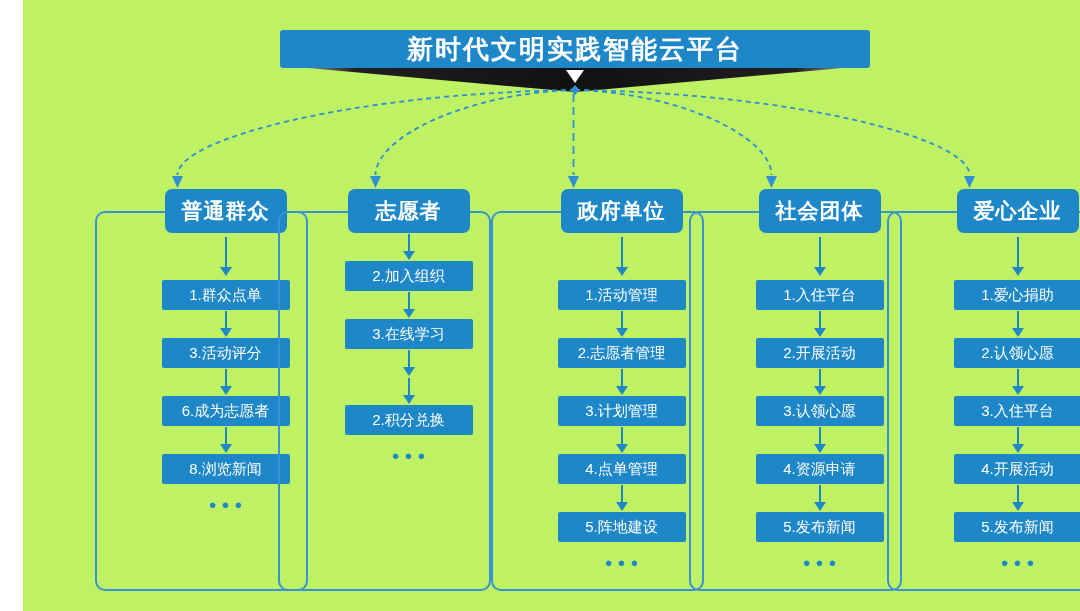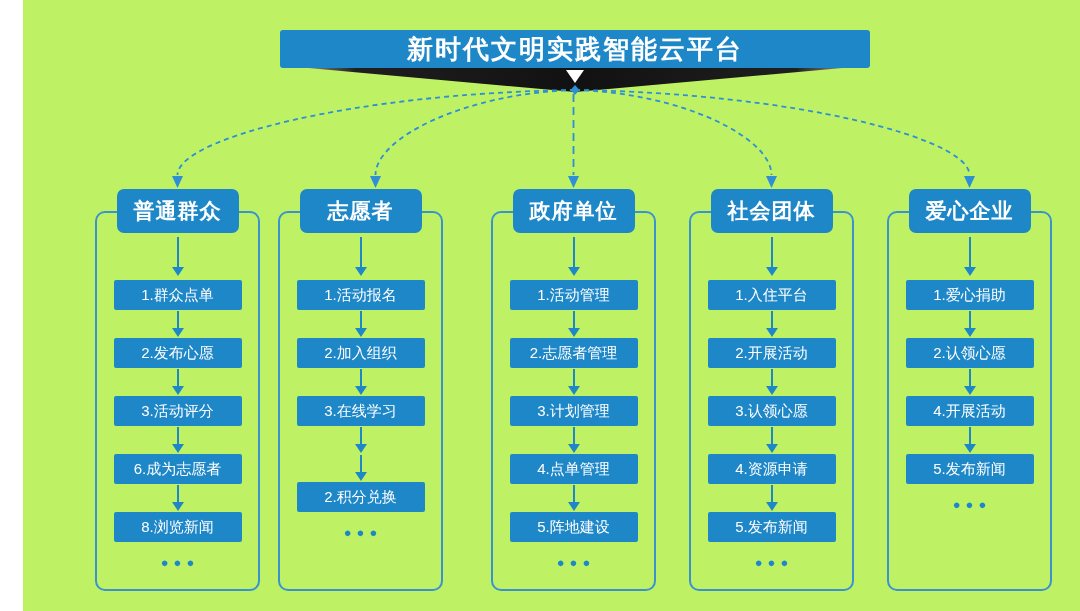--- a/index.html
+++ b/index.html
@@ -25,20 +25,21 @@
   }
   .banner span {
     color: var(--text-on-primary);
     font-size: 26px; font-weight: bold; letter-spacing: 2px;
     white-space: nowrap;
   }
   .column {
     position: absolute; top: 189px;
     width: 165px; height: 402px;
     z-index: 2;
+    padding-left: 48px;
   }
   .col-border {
     position: absolute; left: 0; right: 0; top: 22px; bottom: 0;
     border: 2px solid var(--border);
     border-radius: 10px;
   }
   .col-inner {
     position: relative;
     width: 100%;
     display: flex; flex-direction: column; align-items: center;
@@ -139,27 +140,20 @@
               <div class="shaft"></div>
               <div class="head"></div>
             </div>
             <div class="step-box">1.群众点单</div>
           </div>
             <div class="step-group">
             <div class="v-arrow arrow-sm">
               <div class="shaft"></div>
               <div class="head"></div>
             </div>
-            <div class="step-box">2.发布心愿</div>
-          </div>
-            <div class="step-group">
-            <div class="v-arrow arrow-sm">
-              <div class="shaft"></div>
-              <div class="head"></div>
-            </div>
             <div class="step-box">3.活动评分</div>
           </div>
             <div class="step-group">
             <div class="v-arrow arrow-sm">
               <div class="shaft"></div>
               <div class="head"></div>
             </div>
             <div class="step-box">6.成为志愿者</div>
           </div>
             <div class="step-group">
@@ -171,186 +165,186 @@
           </div>
           </div>
         <div class="ellipsis">●●●</div>
       </div>
     </div>
 
     <div class="column" style="left: 255px;">
       <div class="col-border"></div>
       <div class="col-inner">
         <div class="col-header">志愿者</div>
+        <div class="steps">
+
+            <div class="step-group">
+            <div class="v-arrow arrow-sm">
+              <div class="shaft"></div>
+              <div class="head"></div>
+            </div>
+            <div class="step-box">2.加入组织</div>
+          </div>
+            <div class="step-group">
+            <div class="v-arrow arrow-sm">
+              <div class="shaft"></div>
+              <div class="head"></div>
+            </div>
+            <div class="step-box">3.在线学习</div>
+          </div>
+            <div class="step-group">
+            <div class="v-arrow arrow-sm">
+              <div class="shaft"></div>
+              <div class="head"></div>
+            </div>
+          </div>
+            <div class="step-group">
+            <div class="v-arrow arrow-sm">
+              <div class="shaft"></div>
+              <div class="head"></div>
+            </div>
+            <div class="step-box">2.积分兑换</div>
+          </div>
+          </div>
+        <div class="ellipsis">●●●</div>
+      </div>
+    </div>
+
+    <div class="column" style="left: 468px;">
+      <div class="col-border"></div>
+      <div class="col-inner">
+        <div class="col-header">政府单位</div>
         <div class="steps">
 
         <div class="step-group">
             <div class="v-arrow arrow-lg">
               <div class="shaft"></div>
               <div class="head"></div>
             </div>
-            <div class="step-box">1.活动报名</div>
-          </div>
-            <div class="step-group">
-            <div class="v-arrow arrow-sm">
-              <div class="shaft"></div>
-              <div class="head"></div>
-            </div>
-            <div class="step-box">2.加入组织</div>
-          </div>
-            <div class="step-group">
-            <div class="v-arrow arrow-sm">
-              <div class="shaft"></div>
-              <div class="head"></div>
-            </div>
-            <div class="step-box">3.在线学习</div>
-          </div>
-            <div class="step-group">
-            <div class="v-arrow arrow-sm">
-              <div class="shaft"></div>
-              <div class="head"></div>
-            </div>
-          </div>
-            <div class="step-group">
-            <div class="v-arrow arrow-sm">
-              <div class="shaft"></div>
-              <div class="head"></div>
-            </div>
-            <div class="step-box">2.积分兑换</div>
-          </div>
-          </div>
-        <div class="ellipsis">●●●</div>
-      </div>
-    </div>
-
-    <div class="column" style="left: 468px;">
-      <div class="col-border"></div>
-      <div class="col-inner">
-        <div class="col-header">政府单位</div>
+            <div class="step-box">1.活动管理</div>
+          </div>
+            <div class="step-group">
+            <div class="v-arrow arrow-sm">
+              <div class="shaft"></div>
+              <div class="head"></div>
+            </div>
+            <div class="step-box">2.志愿者管理</div>
+          </div>
+            <div class="step-group">
+            <div class="v-arrow arrow-sm">
+              <div class="shaft"></div>
+              <div class="head"></div>
+            </div>
+            <div class="step-box">3.计划管理</div>
+          </div>
+            <div class="step-group">
+            <div class="v-arrow arrow-sm">
+              <div class="shaft"></div>
+              <div class="head"></div>
+            </div>
+            <div class="step-box">4.点单管理</div>
+          </div>
+            <div class="step-group">
+            <div class="v-arrow arrow-sm">
+              <div class="shaft"></div>
+              <div class="head"></div>
+            </div>
+            <div class="step-box">5.阵地建设</div>
+          </div>
+          </div>
+        <div class="ellipsis">●●●</div>
+      </div>
+    </div>
+
+    <div class="column" style="left: 666px;">
+      <div class="col-border"></div>
+      <div class="col-inner">
+        <div class="col-header">社会团体</div>
         <div class="steps">
 
         <div class="step-group">
             <div class="v-arrow arrow-lg">
               <div class="shaft"></div>
               <div class="head"></div>
             </div>
-            <div class="step-box">1.活动管理</div>
-          </div>
-            <div class="step-group">
-            <div class="v-arrow arrow-sm">
-              <div class="shaft"></div>
-              <div class="head"></div>
-            </div>
-            <div class="step-box">2.志愿者管理</div>
-          </div>
-            <div class="step-group">
-            <div class="v-arrow arrow-sm">
-              <div class="shaft"></div>
-              <div class="head"></div>
-            </div>
-            <div class="step-box">3.计划管理</div>
-          </div>
-            <div class="step-group">
-            <div class="v-arrow arrow-sm">
-              <div class="shaft"></div>
-              <div class="head"></div>
-            </div>
-            <div class="step-box">4.点单管理</div>
-          </div>
-            <div class="step-group">
-            <div class="v-arrow arrow-sm">
-              <div class="shaft"></div>
-              <div class="head"></div>
-            </div>
-            <div class="step-box">5.阵地建设</div>
-          </div>
-          </div>
-        <div class="ellipsis">●●●</div>
-      </div>
-    </div>
-
-    <div class="column" style="left: 666px;">
-      <div class="col-border"></div>
-      <div class="col-inner">
-        <div class="col-header">社会团体</div>
+            <div class="step-box">1.入住平台</div>
+          </div>
+            <div class="step-group">
+            <div class="v-arrow arrow-sm">
+              <div class="shaft"></div>
+              <div class="head"></div>
+            </div>
+            <div class="step-box">2.开展活动</div>
+          </div>
+            <div class="step-group">
+            <div class="v-arrow arrow-sm">
+              <div class="shaft"></div>
+              <div class="head"></div>
+            </div>
+            <div class="step-box">3.认领心愿</div>
+          </div>
+            <div class="step-group">
+            <div class="v-arrow arrow-sm">
+              <div class="shaft"></div>
+              <div class="head"></div>
+            </div>
+            <div class="step-box">4.资源申请</div>
+          </div>
+            <div class="step-group">
+            <div class="v-arrow arrow-sm">
+              <div class="shaft"></div>
+              <div class="head"></div>
+            </div>
+            <div class="step-box">5.发布新闻</div>
+          </div>
+          </div>
+        <div class="ellipsis">●●●</div>
+      </div>
+    </div>
+
+    <div class="column" style="left: 864px;">
+      <div class="col-border"></div>
+      <div class="col-inner">
+        <div class="col-header">爱心企业</div>
         <div class="steps">
 
         <div class="step-group">
             <div class="v-arrow arrow-lg">
               <div class="shaft"></div>
               <div class="head"></div>
             </div>
-            <div class="step-box">1.入住平台</div>
-          </div>
-            <div class="step-group">
-            <div class="v-arrow arrow-sm">
-              <div class="shaft"></div>
-              <div class="head"></div>
-            </div>
-            <div class="step-box">2.开展活动</div>
-          </div>
-            <div class="step-group">
-            <div class="v-arrow arrow-sm">
-              <div class="shaft"></div>
-              <div class="head"></div>
-            </div>
-            <div class="step-box">3.认领心愿</div>
-          </div>
-            <div class="step-group">
-            <div class="v-arrow arrow-sm">
-              <div class="shaft"></div>
-              <div class="head"></div>
-            </div>
-            <div class="step-box">4.资源申请</div>
+            <div class="step-box">1.爱心捐助</div>
+          </div>
+            <div class="step-group">
+            <div class="v-arrow arrow-sm">
+              <div class="shaft"></div>
+              <div class="head"></div>
+            </div>
+            <div class="step-box">2.认领心愿</div>
+          </div>
+            <div class="step-group">
+            <div class="v-arrow arrow-sm">
+              <div class="shaft"></div>
+              <div class="head"></div>
+            </div>
+            <div class="step-box">3.入住平台</div>
+          </div>
+            <div class="step-group">
+            <div class="v-arrow arrow-sm">
+              <div class="shaft"></div>
+              <div class="head"></div>
+            </div>
+            <div class="step-box">4.开展活动</div>
           </div>
             <div class="step-group">
             <div class="v-arrow arrow-sm">
               <div class="shaft"></div>
               <div class="head"></div>
             </div>
             <div class="step-box">5.发布新闻</div>
           </div>
           </div>
         <div class="ellipsis">●●●</div>
       </div>
     </div>
-
-    <div class="column" style="left: 864px;">
-      <div class="col-border"></div>
-      <div class="col-inner">
-        <div class="col-header">爱心企业</div>
-        <div class="steps">
-
-        <div class="step-group">
-            <div class="v-arrow arrow-lg">
-              <div class="shaft"></div>
-              <div class="head"></div>
-            </div>
-            <div class="step-box">1.爱心捐助</div>
-          </div>
-            <div class="step-group">
-            <div class="v-arrow arrow-sm">
-              <div class="shaft"></div>
-              <div class="head"></div>
-            </div>
-            <div class="step-box">2.认领心愿</div>
-          </div>
-            <div class="step-group">
-            <div class="v-arrow arrow-sm">
-              <div class="shaft"></div>
-              <div class="head"></div>
-            </div>
-            <div class="step-box">4.开展活动</div>
-          </div>
-            <div class="step-group">
-            <div class="v-arrow arrow-sm">
-              <div class="shaft"></div>
-              <div class="head"></div>
-            </div>
-            <div class="step-box">5.发布新闻</div>
-          </div>
-          </div>
-        <div class="ellipsis">●●●</div>
-      </div>
-    </div>
   </div>
 
 </div>
 
 </body></html>

